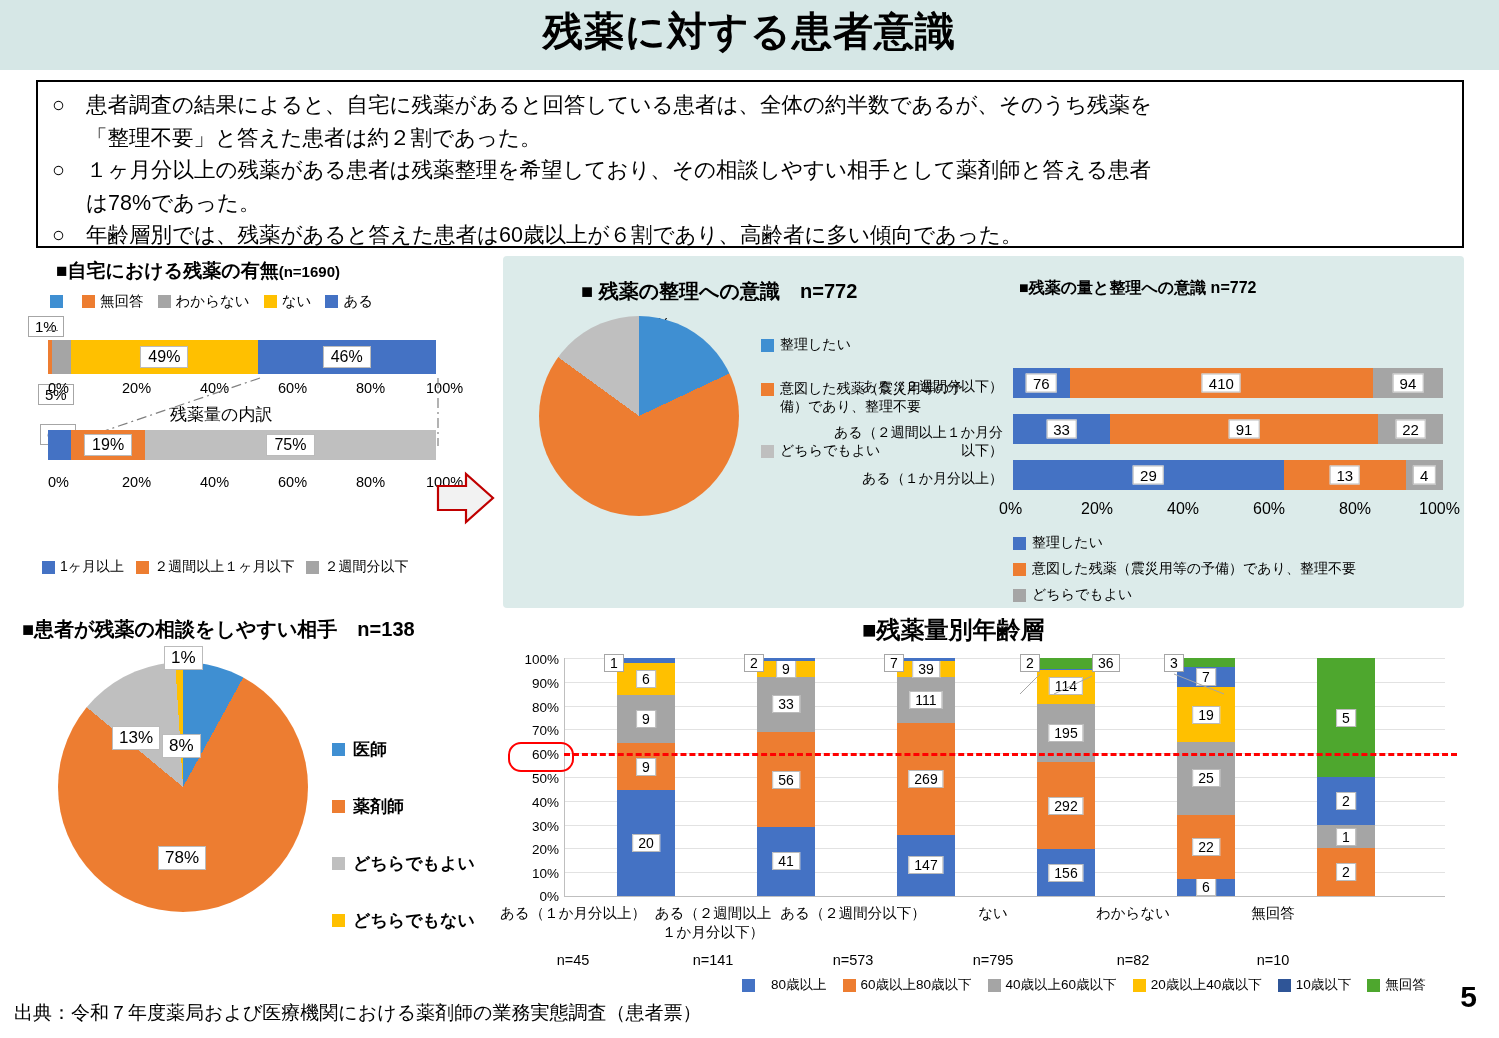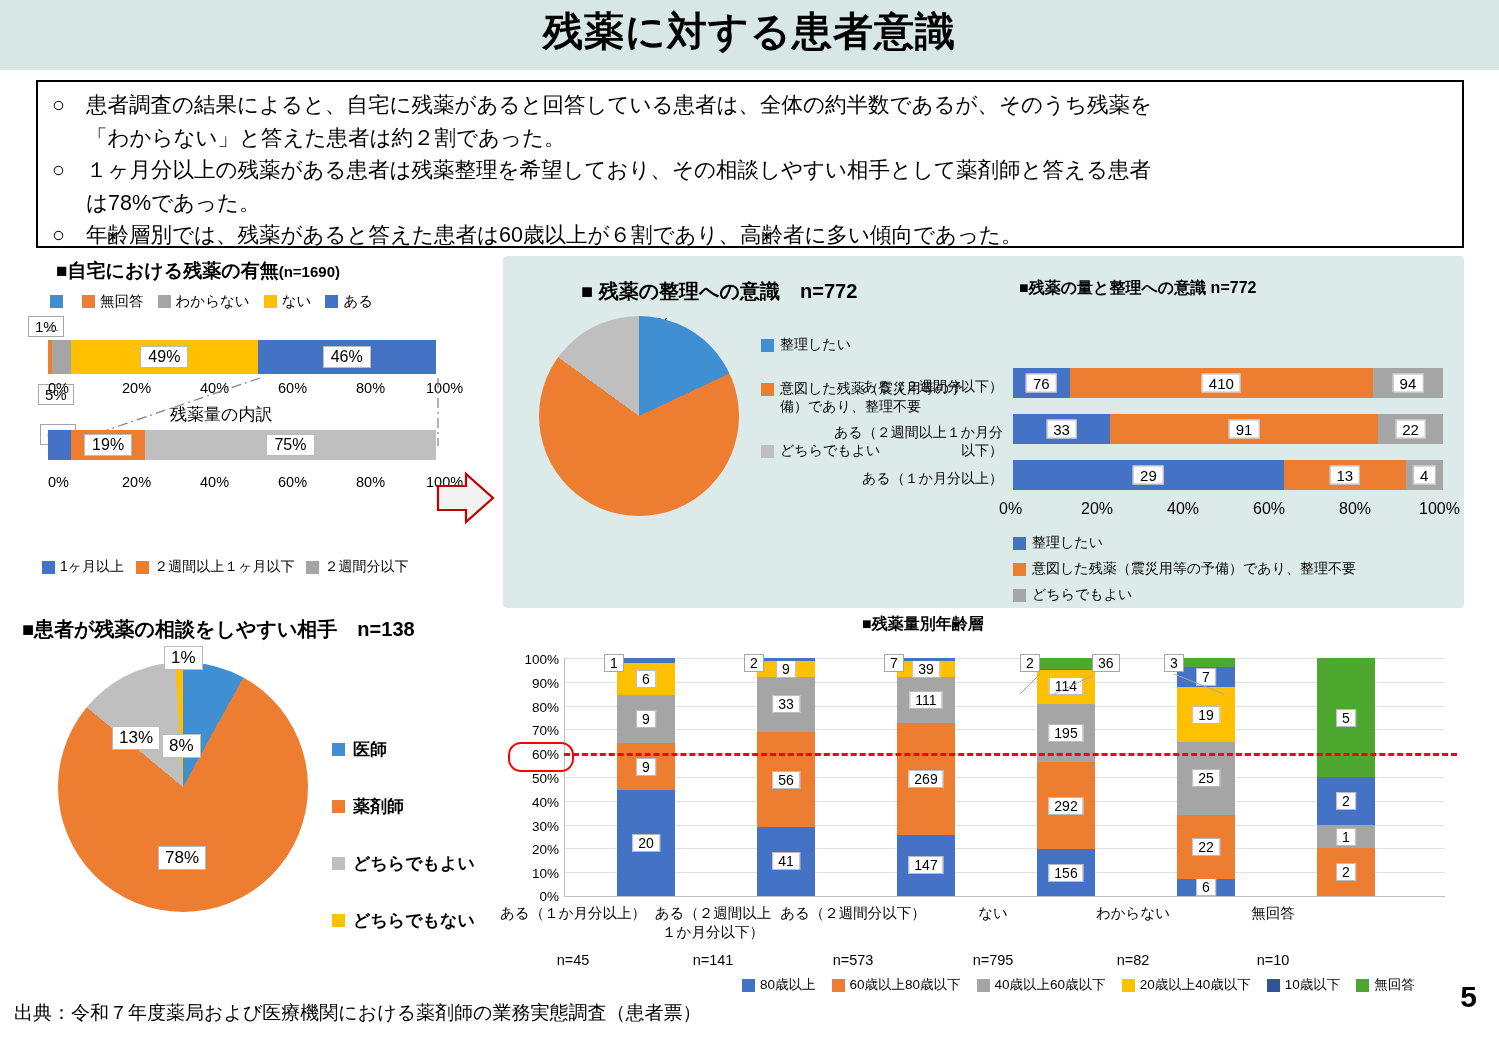--- a/index.html
+++ b/index.html
@@ -76,21 +76,21 @@
   
   .panel-c{position:absolute;left:12px;top:616px;width:480px;height:300px;}
   .panel-c .ttl{position:absolute;left:10px;top:0;font-size:20px;font-weight:bold;}
   .pie2{position:absolute;left:46px;top:46px;width:250px;height:250px;border-radius:50%;}
   .pie2lbl{position:absolute;font-size:17px;background:#fff;border:1px solid #bbb;padding:1px 6px;}
   .legend-c{position:absolute;left:320px;top:122px;font-size:17px;font-weight:bold;}
   .legend-c .li{display:flex;align-items:center;gap:8px;margin-bottom:34px;}
 
   
   .panel-d{position:absolute;left:492px;top:612px;width:1000px;height:392px;}
-  .panel-d .ttl{position:absolute;left:370px;top:2px;font-size:16px;font-weight:bold;}
+  .panel-d .ttl{position:absolute;left:370px;top:2px;font-size:24px;font-weight:bold;}
   .plot{position:absolute;left:72px;top:46px;width:880px;height:238px;border-left:1px solid #bfbfbf;border-bottom:1px solid #bfbfbf;}
   .plot .grid{position:absolute;left:0;width:100%;border-top:1px solid #e2e2e2;}
   .ylab{position:absolute;right:100%;margin-right:6px;transform:translateY(-50%);font-size:13.5px;white-space:nowrap;}
   .col{position:absolute;bottom:0;width:58px;display:flex;flex-direction:column-reverse;}
   .col .seg{width:100%;position:relative;}
   .col .seg .v{position:absolute;left:50%;top:50%;transform:translate(-50%,-50%);font-size:14px;background:#fff;border:1px solid #bbb;padding:0 5px;}
   .xcat{position:absolute;top:292px;font-size:14.5px;text-align:center;width:150px;}
   .xn{position:absolute;top:340px;font-size:14.5px;text-align:center;width:150px;}
   .redline{position:absolute;left:72px;width:1385px;border-top:3px dashed #ff0000;}
   .redbox{position:absolute;left:32px;width:62px;height:26px;border:2px solid #ff0000;border-radius:13px;}
@@ -106,21 +106,21 @@
 <body>
 
 <div class="slide">
 
   <div class="title-band">
     <div class="t">残薬に対する患者意識</div>
   </div>
 
   <div class="summary">
     <p><span class="mk">○</span><span>患者調査の結果によると、自宅に残薬があると回答している患者は、全体の約半数であるが、そのうち残薬を</span></p>
-    <p class="cont"><span>「わからない」と答えた患者は約２割であった。</span></p>
+    <p class="cont"><span>「整理不要」と答えた患者は約２割であった。</span></p>
     <p><span class="mk">○</span><span>１ヶ月分以上の残薬がある患者は残薬整理を希望しており、その相談しやすい相手として薬剤師と答える患者</span></p>
     <p class="cont"><span>は78%であった。</span></p>
     <p><span class="mk">○</span><span>年齢層別では、残薬があると答えた患者は60歳以上が６割であり、高齢者に多い傾向であった。</span></p>
   </div>
 
   <div class="panel-a">
     <div class="ttl"><span>■自宅における残薬の有無</span><small>(n=1690)</small></div>
 
     <div class="legend-row">
       <div class="li">
@@ -501,21 +501,21 @@
     <div class="xcat" style="left:706px;">無回答</div>
 
     <div class="xn" style="left:6px;">n=45</div>
     <div class="xn" style="left:146px;">n=141</div>
     <div class="xn" style="left:286px;">n=573</div>
     <div class="xn" style="left:426px;">n=795</div>
     <div class="xn" style="left:566px;">n=82</div>
     <div class="xn" style="left:706px;">n=10</div>
 
     <div class="legend-d">
-      <div style="display:flex;align-items:center;gap:5px">
+      <div style="display:flex;align-items:center;gap:16px">
           <span class="sw" style="background:#4472c4"></span>
           <span>80歳以上</span>
         </div>
       <div style="display:flex;align-items:center;gap:5px">
           <span class="sw" style="background:#ed7d31"></span>
           <span>60歳以上80歳以下</span>
         </div>
       <div style="display:flex;align-items:center;gap:5px">
           <span class="sw" style="background:#a5a5a5"></span>
           <span>40歳以上60歳以下</span>

